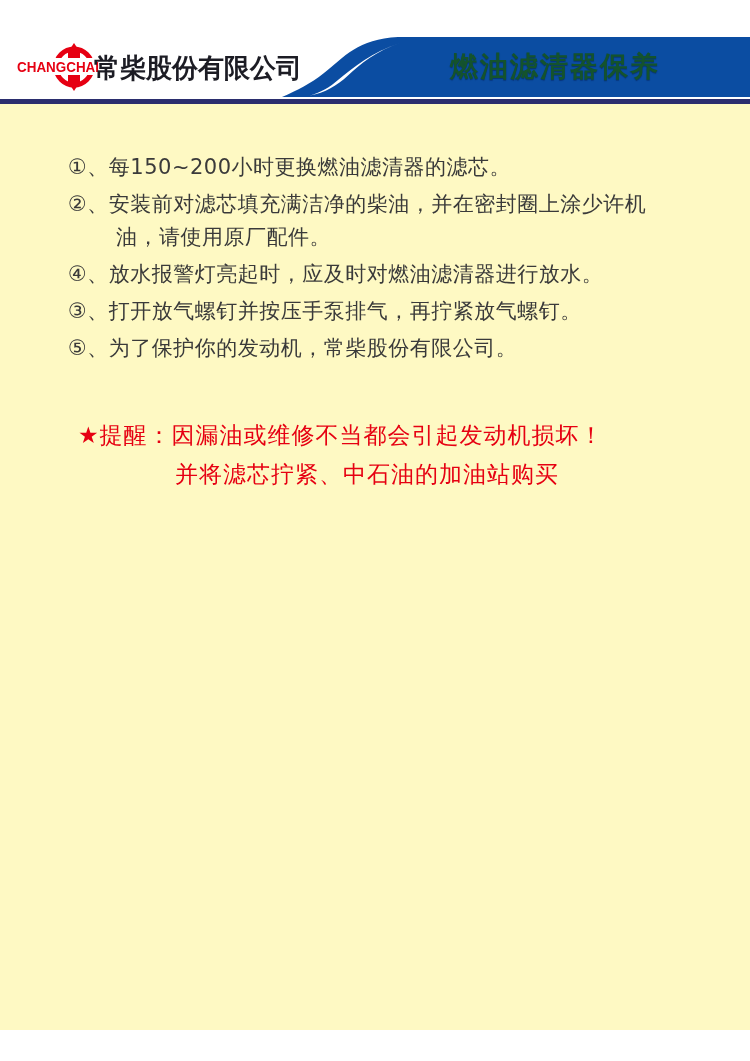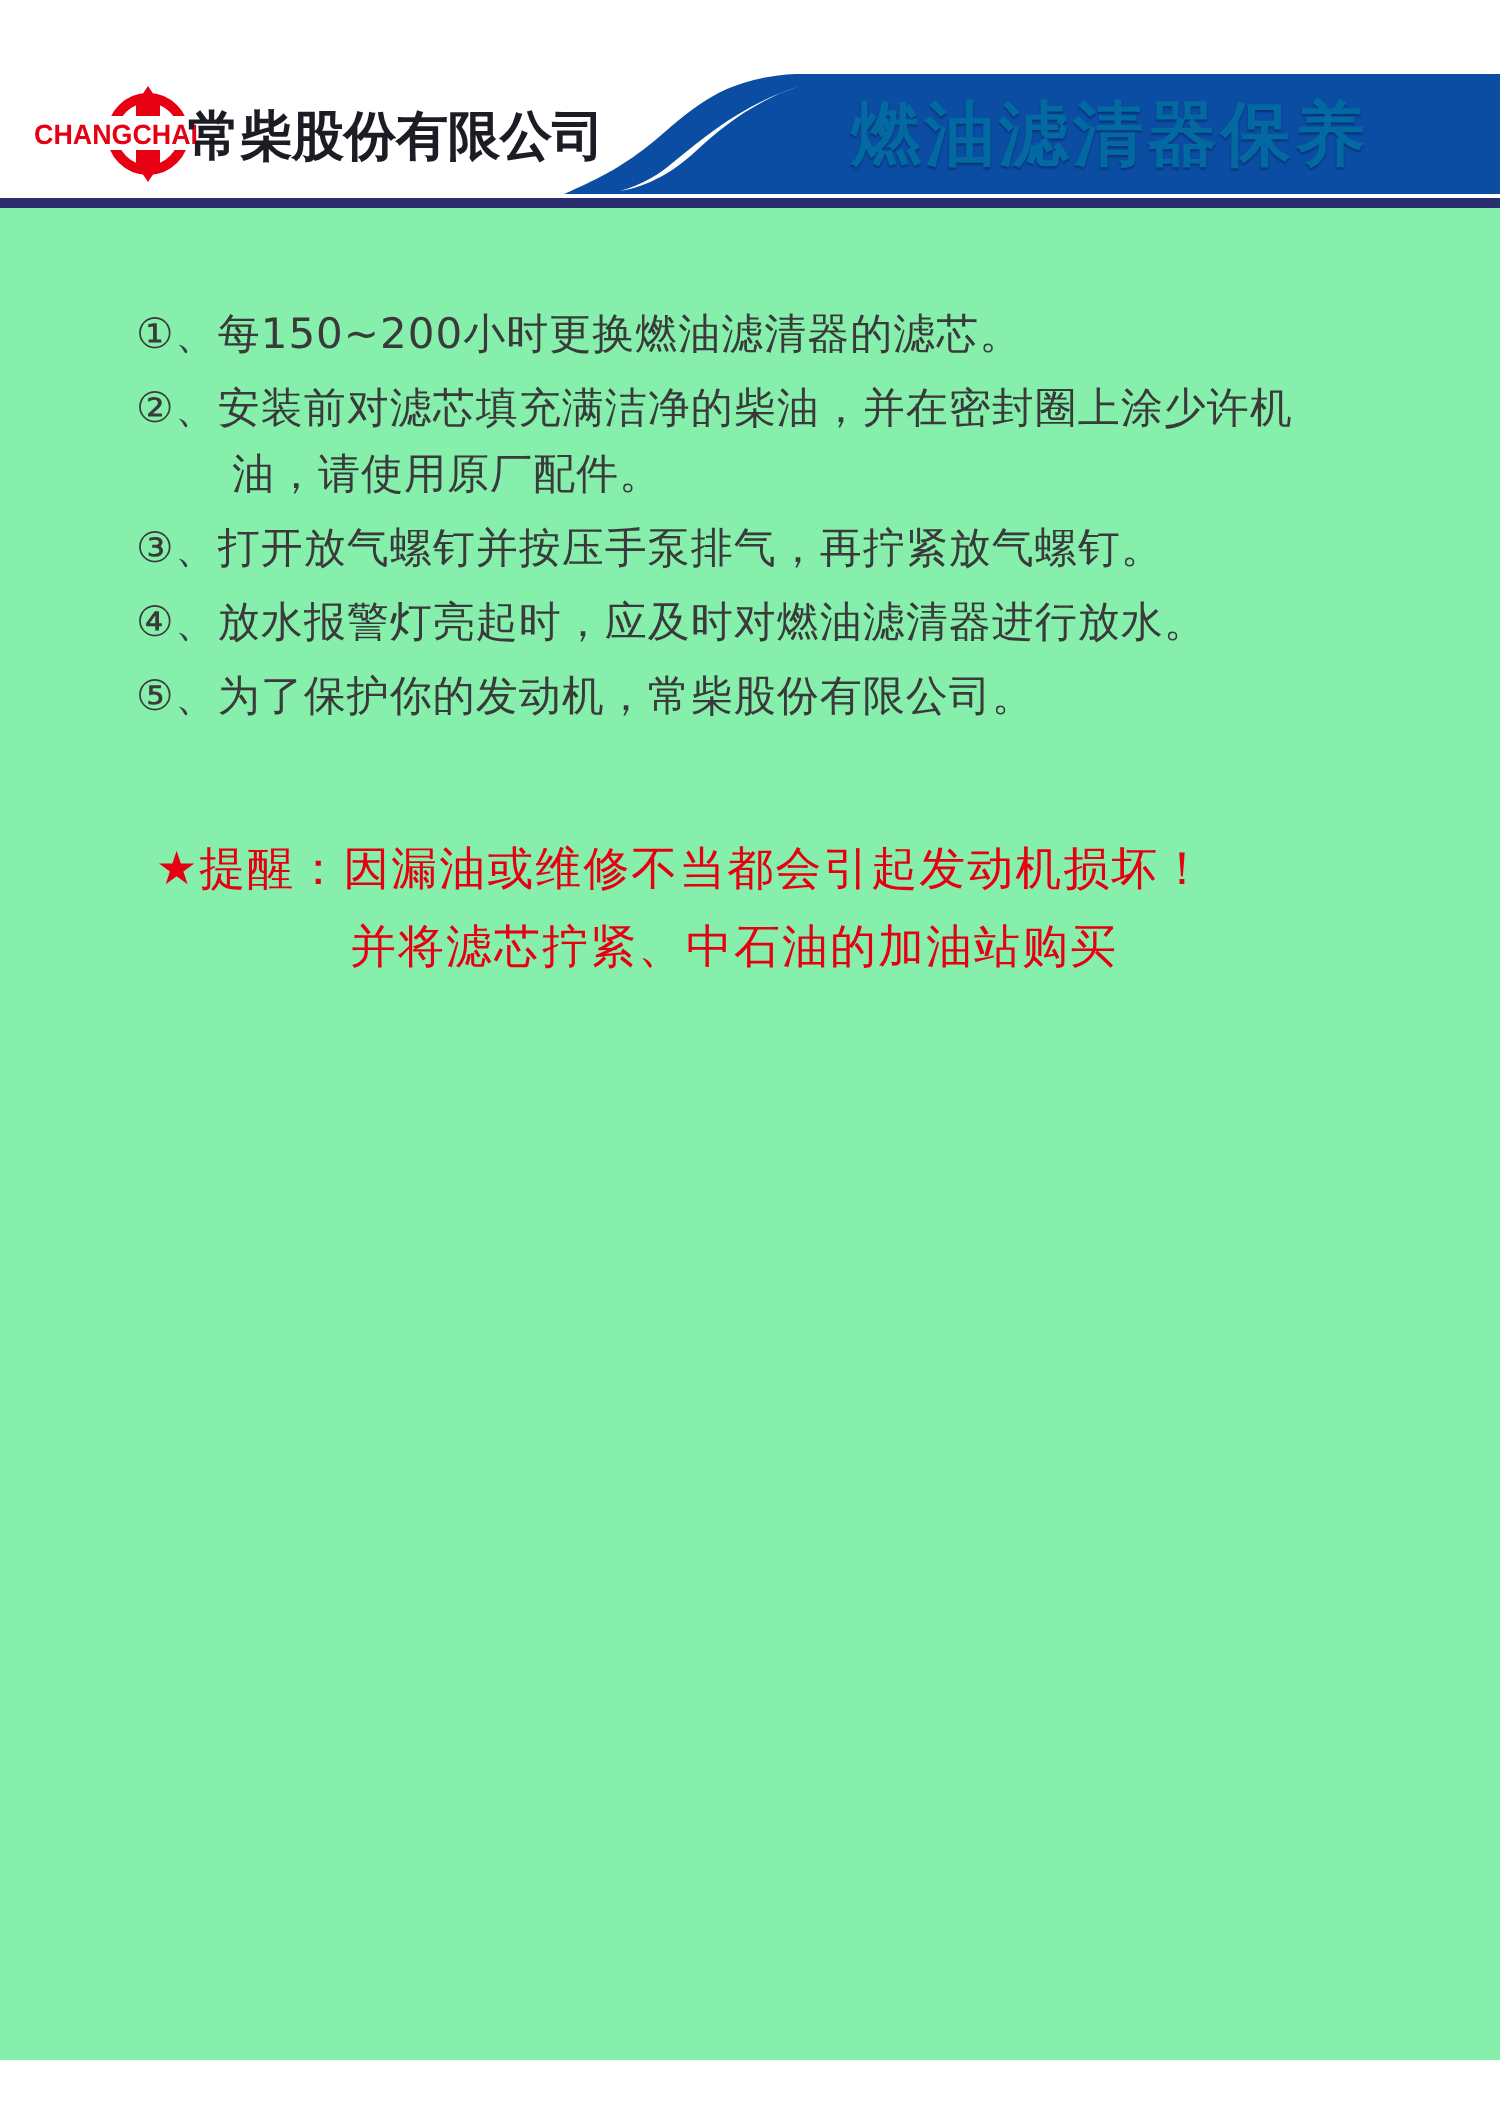--- a/index.html
+++ b/index.html
@@ -17,31 +17,31 @@
     position:absolute;left:94px;top:47px;width:220px;height:46px;
     font-family:Liberation Mono, monospace;
     font-weight:bold;font-size:26px;line-height:46px;
     color:#1c1c24;letter-spacing:0px;white-space:nowrap;
     transform:scaleY(1.02);
   }
   .band-svg{position:absolute;left:0;top:37px;width:750px;height:60px;}
   .page-title{
     position:absolute;left:360px;top:37px;width:390px;height:60px;
     display:flex;align-items:center;justify-content:center;
-    color:#0369a1;font-weight:bold;font-size:35px;letter-spacing:2px;
+    color:#14532d;font-weight:bold;font-size:28px;letter-spacing:2px;
     text-shadow:0 1px 1px rgba(0,0,40,.35);
   }
   .separator{
     position:absolute;left:0;top:97px;width:750px;height:5px;
     background:#2b2e6e;border-top:2px solid #ffffff;
   }
   
   .content{
     position:absolute;left:0;top:104px;width:750px;height:926px;
-    background:#86efac;
+    background:#fef9c3;
   }
   .instructions{
     position:absolute;left:68px;top:47px;width:600px;
     color:#3a3a3a;font-size:21px;line-height:33px;
     letter-spacing:0.5px;
   }
   .instructions p{
     margin:0 0 4px 0;
     padding-left:48px;text-indent:-48px;
   }
@@ -78,22 +78,22 @@
 
   <div class="page-title">燃油滤清器保养</div>
 
   <div class="separator"></div>
 
   <div class="content">
 
     <div class="instructions">
       <p><span>①、</span><span>每150~200小时更换燃油滤清器的滤芯。</span></p>
       <p><span>②、</span><span>安装前对滤芯填充满洁净的柴油，并在密封圈上涂少许机油，请使用原厂配件。</span></p>
+      <p><span>④、</span><span>放水报警灯亮起时，应及时对燃油滤清器进行放水。</span></p>
       <p><span>③、</span><span>打开放气螺钉并按压手泵排气，再拧紧放气螺钉。</span></p>
-      <p><span>④、</span><span>放水报警灯亮起时，应及时对燃油滤清器进行放水。</span></p>
       <p><span>⑤、</span><span>为了保护你的发动机，常柴股份有限公司。</span></p>
     </div>
 
     <div class="warning">
       <div class="w1">★提醒：因漏油或维修不当都会引起发动机损坏！</div>
       <div class="w2">并将滤芯拧紧、中石油的加油站购买</div>
     </div>
 
   </div>
 

